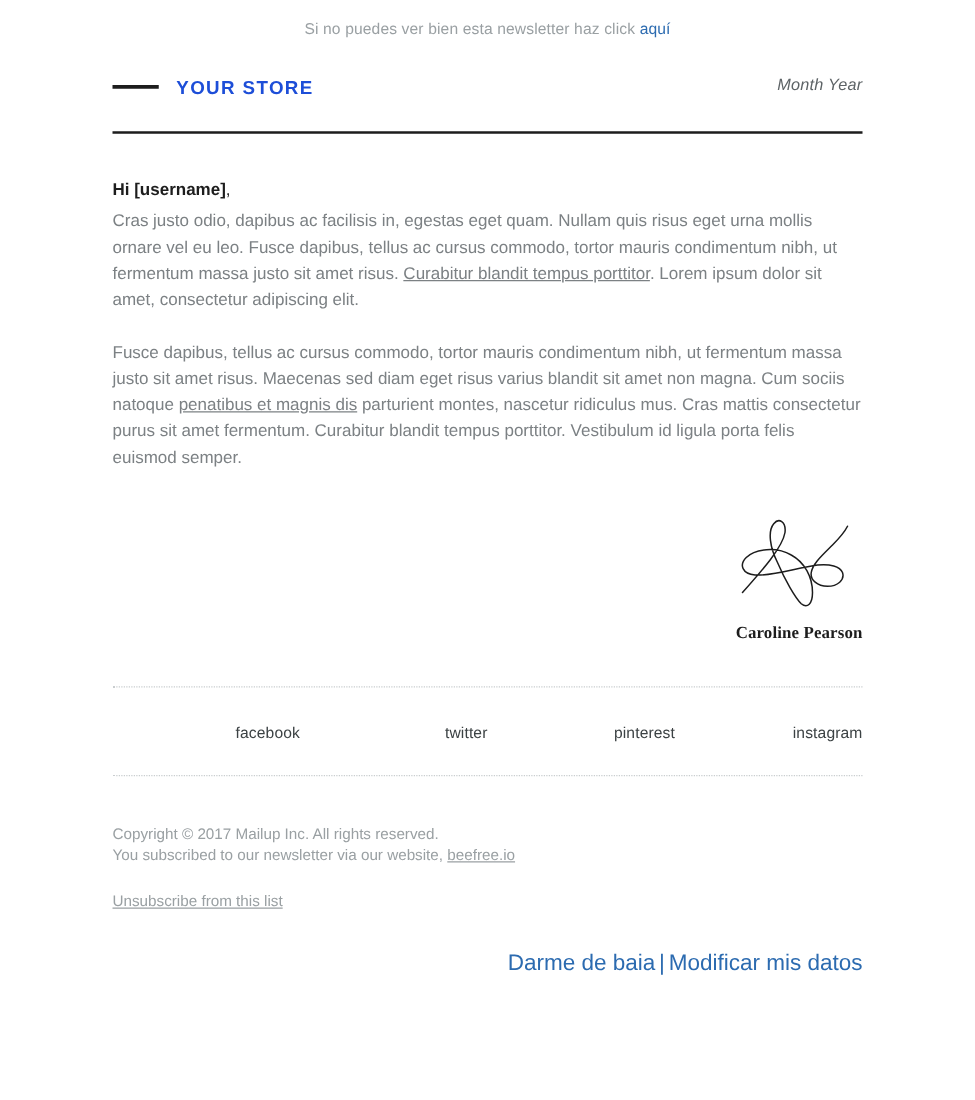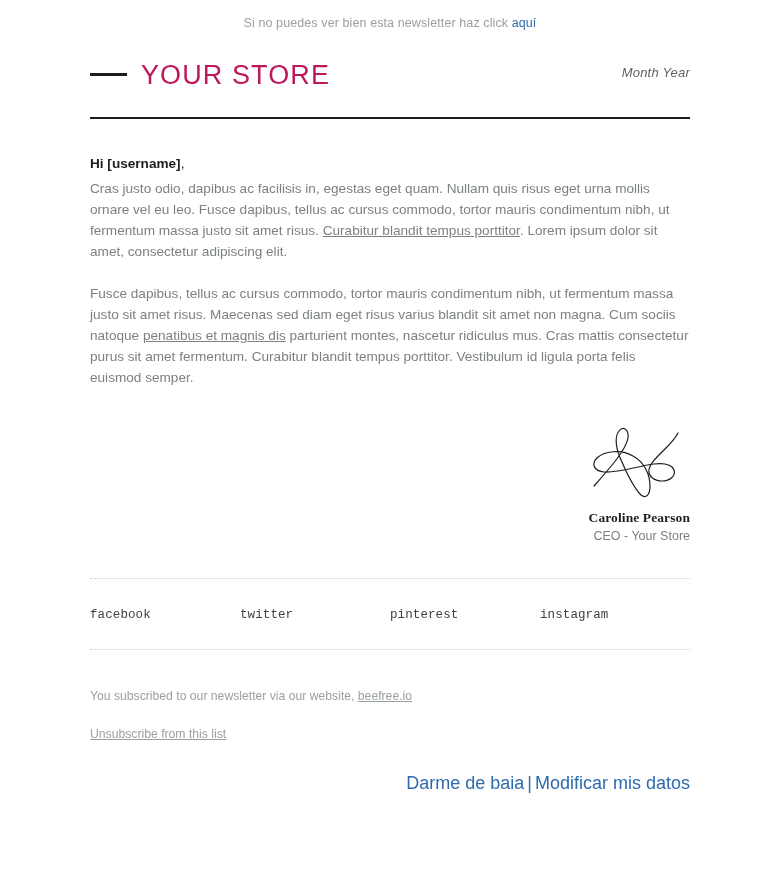--- a/index.html
+++ b/index.html
@@ -56,23 +56,23 @@
   .brand-dash {
     display: inline-block;
     width: 37px;
     height: 3px;
     background: #1d1d1d;
     margin-right: 14px;
     position: relative;
     top: -1px;
   }
   .brand-name {
-    font-size: 27px;
-    font-weight: normal;
-    color: #be185d;
+    font-size: 15px;
+    font-weight: bold;
+    color: #1d4ed8;
     letter-spacing: 1.1px;
   }
   .header-date {
     font-size: 13px;
     font-style: italic;
     color: #5d6366;
     letter-spacing: 0.2px;
   }
 
   .rule-solid {
@@ -134,25 +134,24 @@
   }
 
   
   .social-spacer-top { height: 35px; }
   .social-row {
     display: flex;
     padding: 29px 0 27px 0;
   }
   .social-cell {
     flex: 1 1 0;
-    text-align: left;
+    text-align: right;
     font-size: 12.5px;
     color: #3c4244;
     letter-spacing: 0.1px;
-    font-family: Liberation Mono, monospace;
   }
   .social-cell a {
     color: #3c4244;
     text-decoration: none;
   }
 
   
   .footer {
     padding-top: 38px;
     font-size: 12.2px;
@@ -217,36 +216,36 @@
       <p class="para"><span>Fusce dapibus, tellus ac cursus commodo, tortor mauris condimentum nibh, ut fermentum massa justo sit amet risus. Maecenas sed diam eget risus varius blandit sit amet non magna. Cum sociis natoque </span><a href="#" class="inline-link">penatibus et magnis dis</a><span> parturient montes, nascetur ridiculus mus. Cras mattis consectetur purus sit amet fermentum. Curabitur blandit tempus porttitor. Vestibulum id ligula porta felis euismod semper.</span></p>
     </div>
 
     <div class="signature">
       <svg class="sig-draw" width="100" height="80" viewBox="0 0 100 80">
         <g fill="none" stroke="#1d1d1d" stroke-width="1.2" stroke-linecap="round">
           <path d="M6 62 C 22 44, 38 26, 40 14 C 41 5, 35 2, 31 7 C 26 13, 28 26, 34 38 C 40 52, 48 66, 53 71 C 58 75, 62 71, 62 62 C 62 50, 56 38, 45 32 C 33 25, 16 27, 9 34 C 3 40, 6 47, 16 48 C 30 49, 50 42, 66 40 C 76 39, 84 41, 86 46 C 88 52, 82 57, 74 57 C 66 57, 60 52, 61 46 C 62 39, 70 32, 78 24 C 84 18, 88 13, 90 9"></path>
         </g>
       </svg>
       <div class="sig-name">Caroline Pearson</div>
-      <div class="sig-role">CEO - Your Store</div>
     </div>
 
     <div class="social-spacer-top"></div>
     <hr class="rule-dotted">
 
     <div class="social-row">
       <div class="social-cell"><a href="#">facebook</a></div>
       <div class="social-cell"><a href="#">twitter</a></div>
       <div class="social-cell"><a href="#">pinterest</a></div>
       <div class="social-cell"><a href="#">instagram</a></div>
     </div>
 
     <hr class="rule-dotted">
 
     <div class="footer">
+      <div>Copyright © 2017 Mailup Inc. All rights reserved.</div>
       <div><span>You subscribed to our newsletter via our website, </span><a href="#" class="f-link">beefree.io</a></div>
     </div>
 
     <div class="unsubscribe">
       <a href="#">Unsubscribe from this list</a>
     </div>
 
     <div class="bottom-links">
       <a href="#">Darme de baia</a><span class="sep">|</span><a href="#">Modificar mis datos</a>
     </div>

